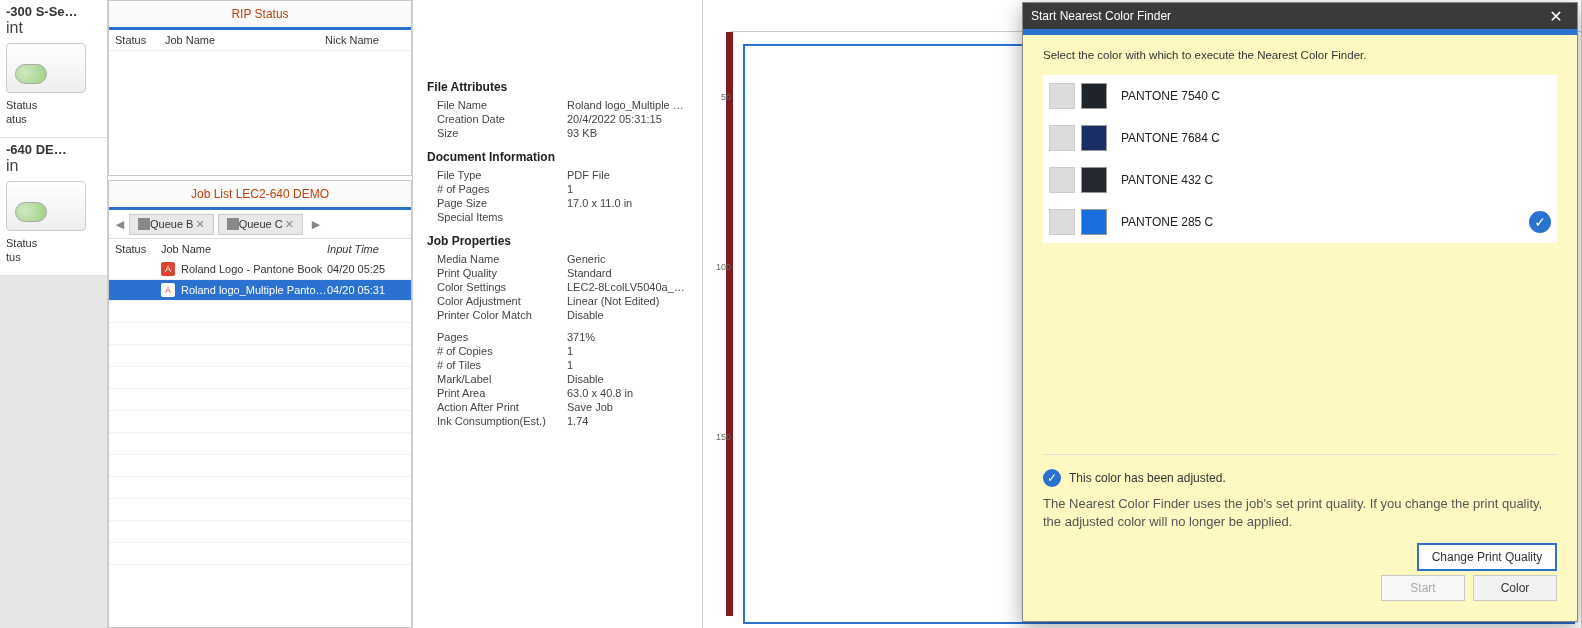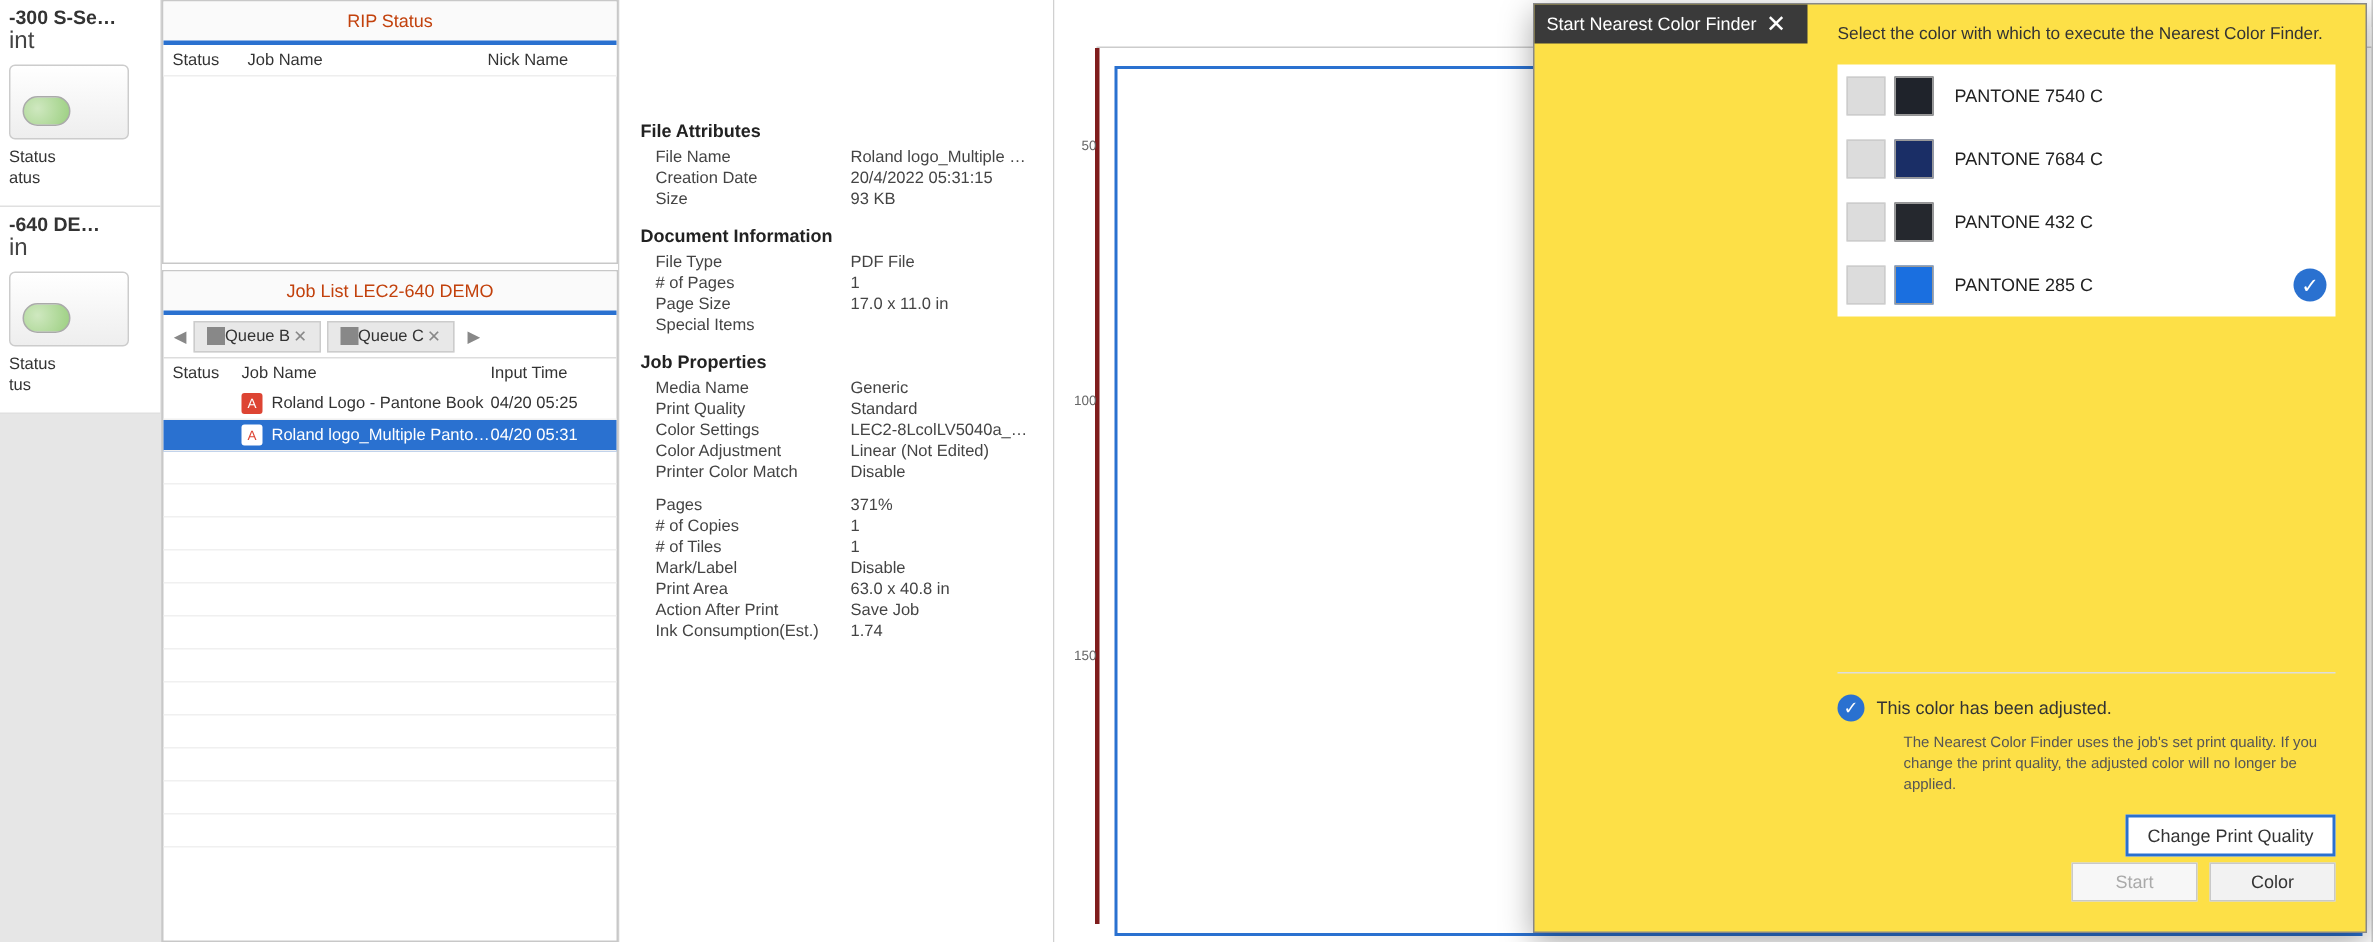--- a/index.html
+++ b/index.html
@@ -78,21 +78,21 @@
   .qt-tab{
     display:flex; align-items:center; gap:0;
     background:#e8e8e8; padding:3px 8px; margin-right:4px;
     font-size:11px; color:#333; border:1px solid #ccc;
   }
   .qt-tab .qclose{ color:#888; font-size:11px; margin-left:2px;}
   .qt-tab .qico{
     width:12px;height:12px;background:#888;display:inline-block;
   }
   .job-head{ display:flex; font-size:11px; padding:4px 6px; color:#333;}
-  .jh-status{width:46px;} .jh-name{flex:1;} .jh-time{width:78px;}
+  .jh-status{width:46px;} .jh-name{flex:1;} .jh-time{width:78px;font-style:italic;}
   .job-row{
     display:flex; font-size:11px; padding:3px 6px; align-items:center;
     border-bottom:1px solid #f0f0f0;
   }
   .job-row .ico{
     width:14px;height:14px;background:#d43; border-radius:2px;
     margin-left:46px; margin-right:6px; flex-shrink:0;
     display:inline-block; color:#fff; font-size:9px; line-height:14px; text-align:center;
   }
   .job-row .jname{flex:1; white-space:nowrap; overflow:hidden; text-overflow:ellipsis;}
@@ -119,43 +119,43 @@
     background:#fff;
     position:relative;
     border-right:1px solid #d0d0d0;
   }
   .ruler-top{
     position:absolute; left:28px; right:0; top:18px; height:14px;
     background:#fff; border-bottom:1px solid #ccc;
   }
   .ruler-left{
     position:absolute; left:16px; top:32px; bottom:12px; width:14px;
-    background:#fff; border-right:3px solid #7f1d1d;
+    background:#fff; border-right:7px solid #7f1d1d;
     font-size:9px; color:#666;
   }
   .ruler-left .tick{
     position:absolute; left:-10px; width:22px; text-align:right;
     transform:none;
   }
   .canvas{
     position:absolute; left:40px; top:44px; right:6px; bottom:4px;
     border:2px solid #2a71d0; background:#fff;
   }
   .prev-text{
     position:absolute;
     font-family: "Segoe UI Light","Segoe UI",Arial,sans-serif;
     color:#4a4a4a; font-size:22px; letter-spacing:1px;
   }
 
   
   .modal{
     position:absolute; left:1022px; top:2px; width:556px; height:620px;
-    background:#fde047; border:1px solid #888;
+    background:#fef9c3; border:1px solid #888;
     box-shadow:0 6px 20px rgba(0,0,0,.35);
-    display:flex; flex-direction:row;
+    display:flex; flex-direction:column;
   }
   .modal-titlebar{
     background:#3a3a3a; color:#fff; height:26px;
     display:flex; align-items:center; padding:0 8px;
     font-size:12px;
   }
   .modal-titlebar .tflex{flex:1;}
   .modal-close{ width:26px;text-align:center;font-size:16px;cursor:pointer;}
   .modal-accent{height:6px;background:#2a71d0;}
   .modal-body{ padding:14px 20px 10px 20px; flex:1; display:flex; flex-direction:column;}
@@ -178,21 +178,21 @@
     padding:14px 0 6px 0;
   }
   .info-line{
     display:flex; align-items:center; gap:8px; font-size:12px; color:#333;
   }
   .info-line .ic{
     width:18px;height:18px;border-radius:50%;
     background:#2a71d0;color:#fff;display:flex;align-items:center;justify-content:center;
     font-size:12px;
   }
-  .info-note{ font-size:10px; color:#555; margin-top:8px; line-height:1.4;margin-left:44px;}
+  .info-note{ font-size:13px; color:#555; margin-top:8px; line-height:1.4;}
   .modal-actions{
     display:flex; justify-content:flex-end; gap:8px;
     padding:12px 0 4px 0;
   }
   .btn{
     min-width:84px; padding:5px 12px; font-size:12px;
     background:#f2f2f2; border:1px solid #c9c9c9; cursor:pointer;
     text-align:center;
   }
   .btn.primary{ border:2px solid #2a71d0; background:#fff; min-width:140px;}

